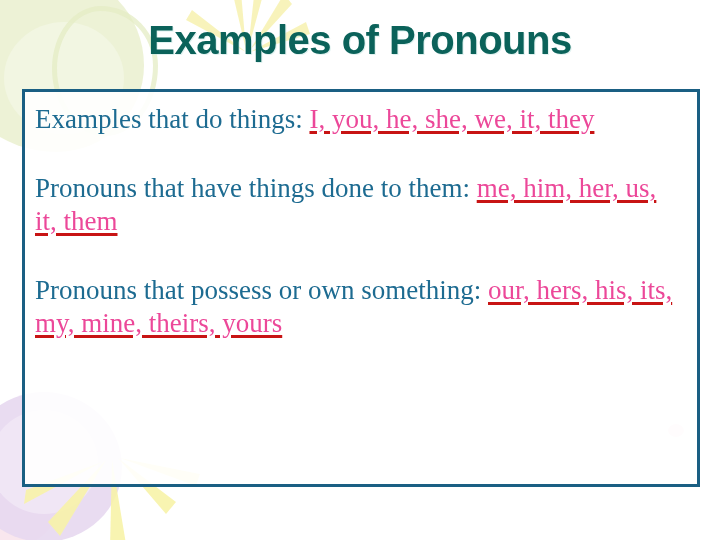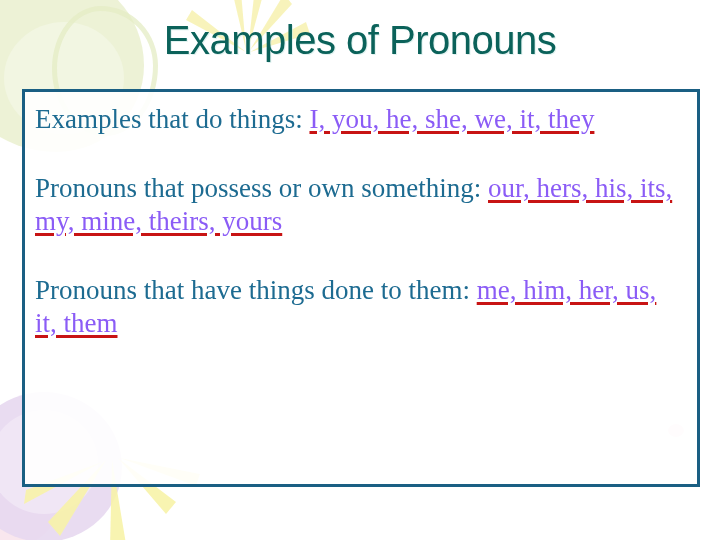--- a/index.html
+++ b/index.html
@@ -75,21 +75,21 @@
   .rays { position: absolute; pointer-events: none; }
   .rays-top  { left: 150px; top: -36px; width: 200px; height: 130px; }
   .rays-bot  { left: -10px; top: 452px; width: 300px; height: 110px; }
 
   
   .title {
     position: absolute;
     left: 0; right: 0; top: 18px;
     text-align: center;
     font-family: "Liberation Sans", "DejaVu Sans", sans-serif;
-    font-weight: normal;
+    font-weight: bold;
     font-size: 40px;
     letter-spacing: -0.5px;
     color: #0b625a;
     text-shadow: 1px 1px 0 rgba(200,232,228,.55);
     white-space: nowrap;
   }
 
   
   .content-box {
     position: absolute;
@@ -104,21 +104,21 @@
   .para {
     font-size: 27px;
     line-height: 1.20;
     color: #1d6b91;
     margin: 0;
     text-align: left;
   }
   .para + .para { margin-top: 37px; }
 
   .hl {
-    color: #8b5cf6;
+    color: #ec4899;
     text-decoration: underline;
     text-decoration-color: #c81414;
     text-decoration-thickness: 2.5px;
     text-underline-offset: 3px;
   }
 </style>
 </head>
 <body>
 
 <div id="slide">
@@ -151,18 +151,18 @@
       <polygon points="112,10 34,52 36,38"></polygon>
     </g>
   </svg>
 
   <div class="title">Examples of Pronouns</div>
 
   <div class="content-box">
 
     <p class="para"><span>Examples that do things: </span><span class="hl">I, you, he, she, we, it, they</span></p>
 
+    <p class="para"><span>Pronouns that have things done to them: </span><span class="hl">me, him, her, us, it, them</span></p>
+
     <p class="para"><span>Pronouns that possess or own something: </span><span class="hl">our, hers, his, its, my, mine, theirs, yours</span></p>
-
-    <p class="para"><span>Pronouns that have things done to them: </span><span class="hl">me, him, her, us, it, them</span></p>
 
   </div>
 </div>
 
 </body></html>

